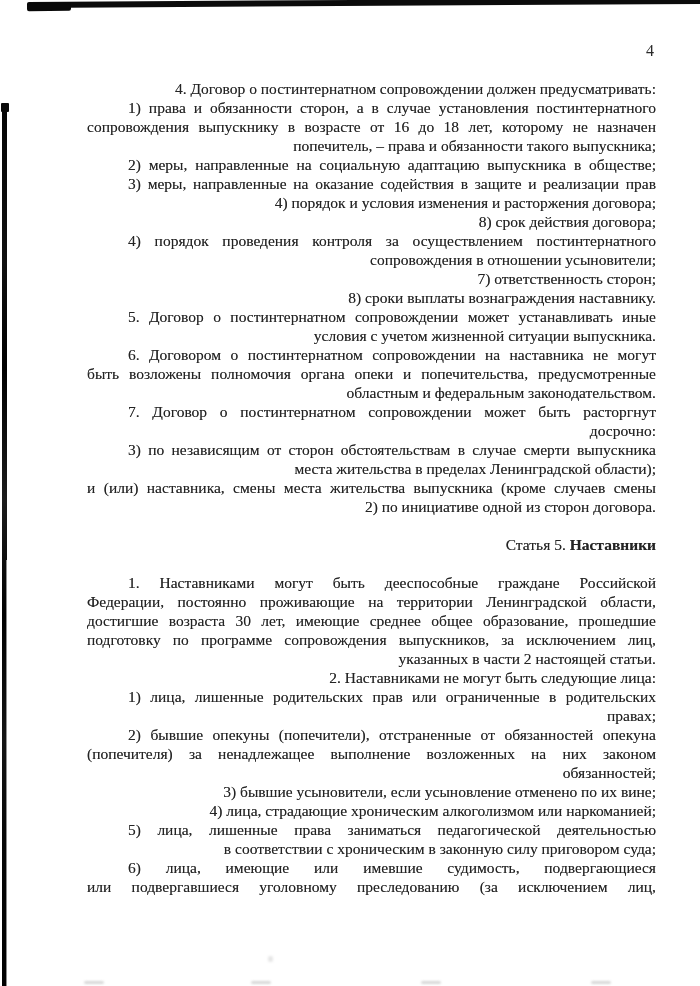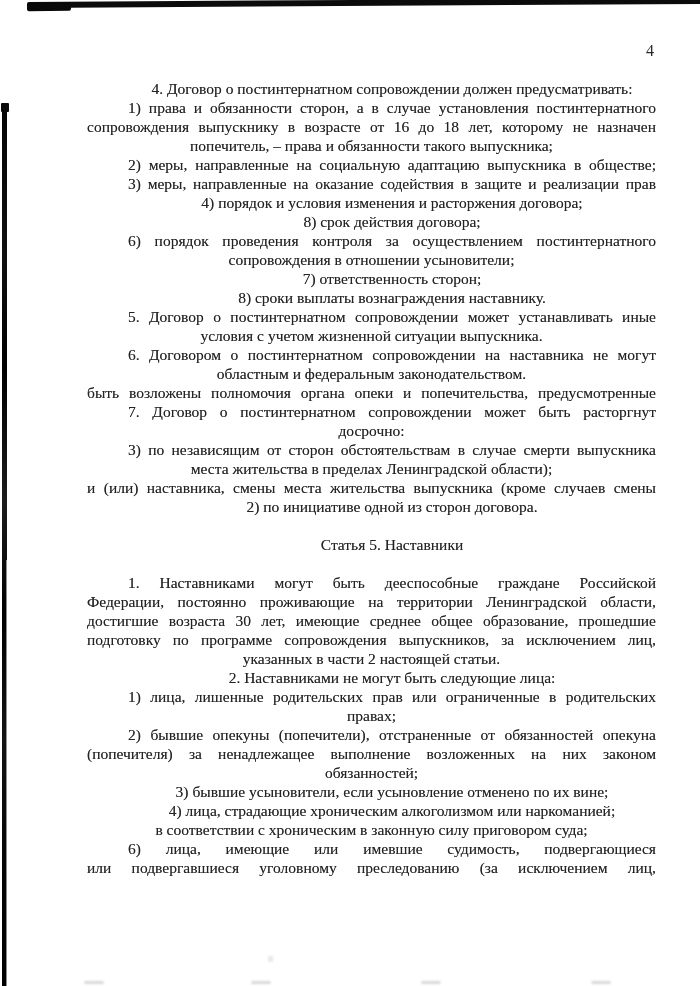--- a/index.html
+++ b/index.html
@@ -80,30 +80,30 @@
     top: 79px;
     width: 569px;
     font-size: 15.5px;
     color: #242424;
     text-shadow: 0 0 0.5px rgba(45,45,45,0.55);
   }
   .line {
     height: 19px;
     line-height: 19px;
     white-space: nowrap;
-    text-align: center;
+    text-align: right;
   }
   .line.ind { text-indent: 41px; }
   .line.just {
     white-space: normal;
     text-align: justify;
     text-align-last: justify;
   }
   .line.blank { height: 19px; }
-  .bold { font-weight: normal; }
+  .bold { font-weight: bold; }
   
   .smudge {
     position: absolute;
     height: 3px;
     background: #b9b9b9;
     opacity: 0.55;
     filter: blur(1px);
     border-radius: 2px;
   }
   .smudge.s1 { left: 84px;  top: 981px; width: 20px; }
@@ -126,29 +126,29 @@
 
   <div class="doc">
       <div class="line ind">4. Договор о постинтернатном сопровождении должен предусматривать:</div>
       <div class="line ind just">1) права и обязанности сторон, а в случае установления постинтернатного</div>
       <div class="line just">сопровождения выпускнику в возрасте от 16 до 18 лет, которому не назначен</div>
       <div class="line">попечитель, – права и обязанности такого выпускника;</div>
       <div class="line ind just">2) меры, направленные на социальную адаптацию выпускника в обществе;</div>
       <div class="line ind just">3) меры, направленные на оказание содействия в защите и реализации прав</div>
       <div class="line ind">4) порядок и условия изменения и расторжения договора;</div>
       <div class="line ind">8) срок действия договора;</div>
-      <div class="line ind just">6) порядок проведения контроля за осуществлением постинтернатного</div>
+      <div class="line ind just">4) порядок проведения контроля за осуществлением постинтернатного</div>
       <div class="line">сопровождения в отношении усыновители;</div>
       <div class="line ind">7) ответственность сторон;</div>
       <div class="line ind">8) сроки выплаты вознаграждения наставнику.</div>
       <div class="line ind just">5. Договор о постинтернатном сопровождении может устанавливать иные</div>
       <div class="line">условия с учетом жизненной ситуации выпускника.</div>
       <div class="line ind just">6. Договором о постинтернатном сопровождении на наставника не могут</div>
+      <div class="line just">быть возложены полномочия органа опеки и попечительства, предусмотренные</div>
       <div class="line">областным и федеральным законодательством.</div>
-      <div class="line just">быть возложены полномочия органа опеки и попечительства, предусмотренные</div>
       <div class="line ind just">7. Договор о постинтернатном сопровождении может быть расторгнут</div>
       <div class="line">досрочно:</div>
       <div class="line ind just">3) по независящим от сторон обстоятельствам в случае смерти выпускника</div>
       <div class="line">места жительства в пределах Ленинградской области);</div>
       <div class="line just">и (или) наставника, смены места жительства выпускника (кроме случаев смены</div>
       <div class="line ind">2) по инициативе одной из сторон договора.</div>
       <div class="line blank"></div>
       <div class="line ind"><span>Статья 5. </span><span class="bold">Наставники</span></div>
       <div class="line blank"></div>
       <div class="line ind just">1. Наставниками могут быть дееспособные граждане Российской</div>
@@ -157,20 +157,21 @@
       <div class="line just">подготовку по программе сопровождения выпускников, за исключением лиц,</div>
       <div class="line">указанных в части 2 настоящей статьи.</div>
       <div class="line ind">2. Наставниками не могут быть следующие лица:</div>
       <div class="line ind just">1) лица, лишенные родительских прав или ограниченные в родительских</div>
       <div class="line">правах;</div>
       <div class="line ind just">2) бывшие опекуны (попечители), отстраненные от обязанностей опекуна</div>
       <div class="line just">(попечителя) за ненадлежащее выполнение возложенных на них законом</div>
       <div class="line">обязанностей;</div>
       <div class="line ind">3) бывшие усыновители, если усыновление отменено по их вине;</div>
       <div class="line ind">4) лица, страдающие хроническим алкоголизмом или наркоманией;</div>
+      <div class="line ind just">5) лица, лишенные права заниматься педагогической деятельностью</div>
       <div class="line">в соответствии с хроническим в законную силу приговором суда;</div>
       <div class="line ind just">6) лица, имеющие или имевшие судимость, подвергающиеся</div>
       <div class="line just">или подвергавшиеся уголовному преследованию (за исключением лиц,</div>
     </div>
 
   <div class="smudge s1"></div>
   <div class="smudge s2"></div>
   <div class="smudge s3"></div>
   <div class="smudge s4"></div>
   <div class="smudge s5"></div>

